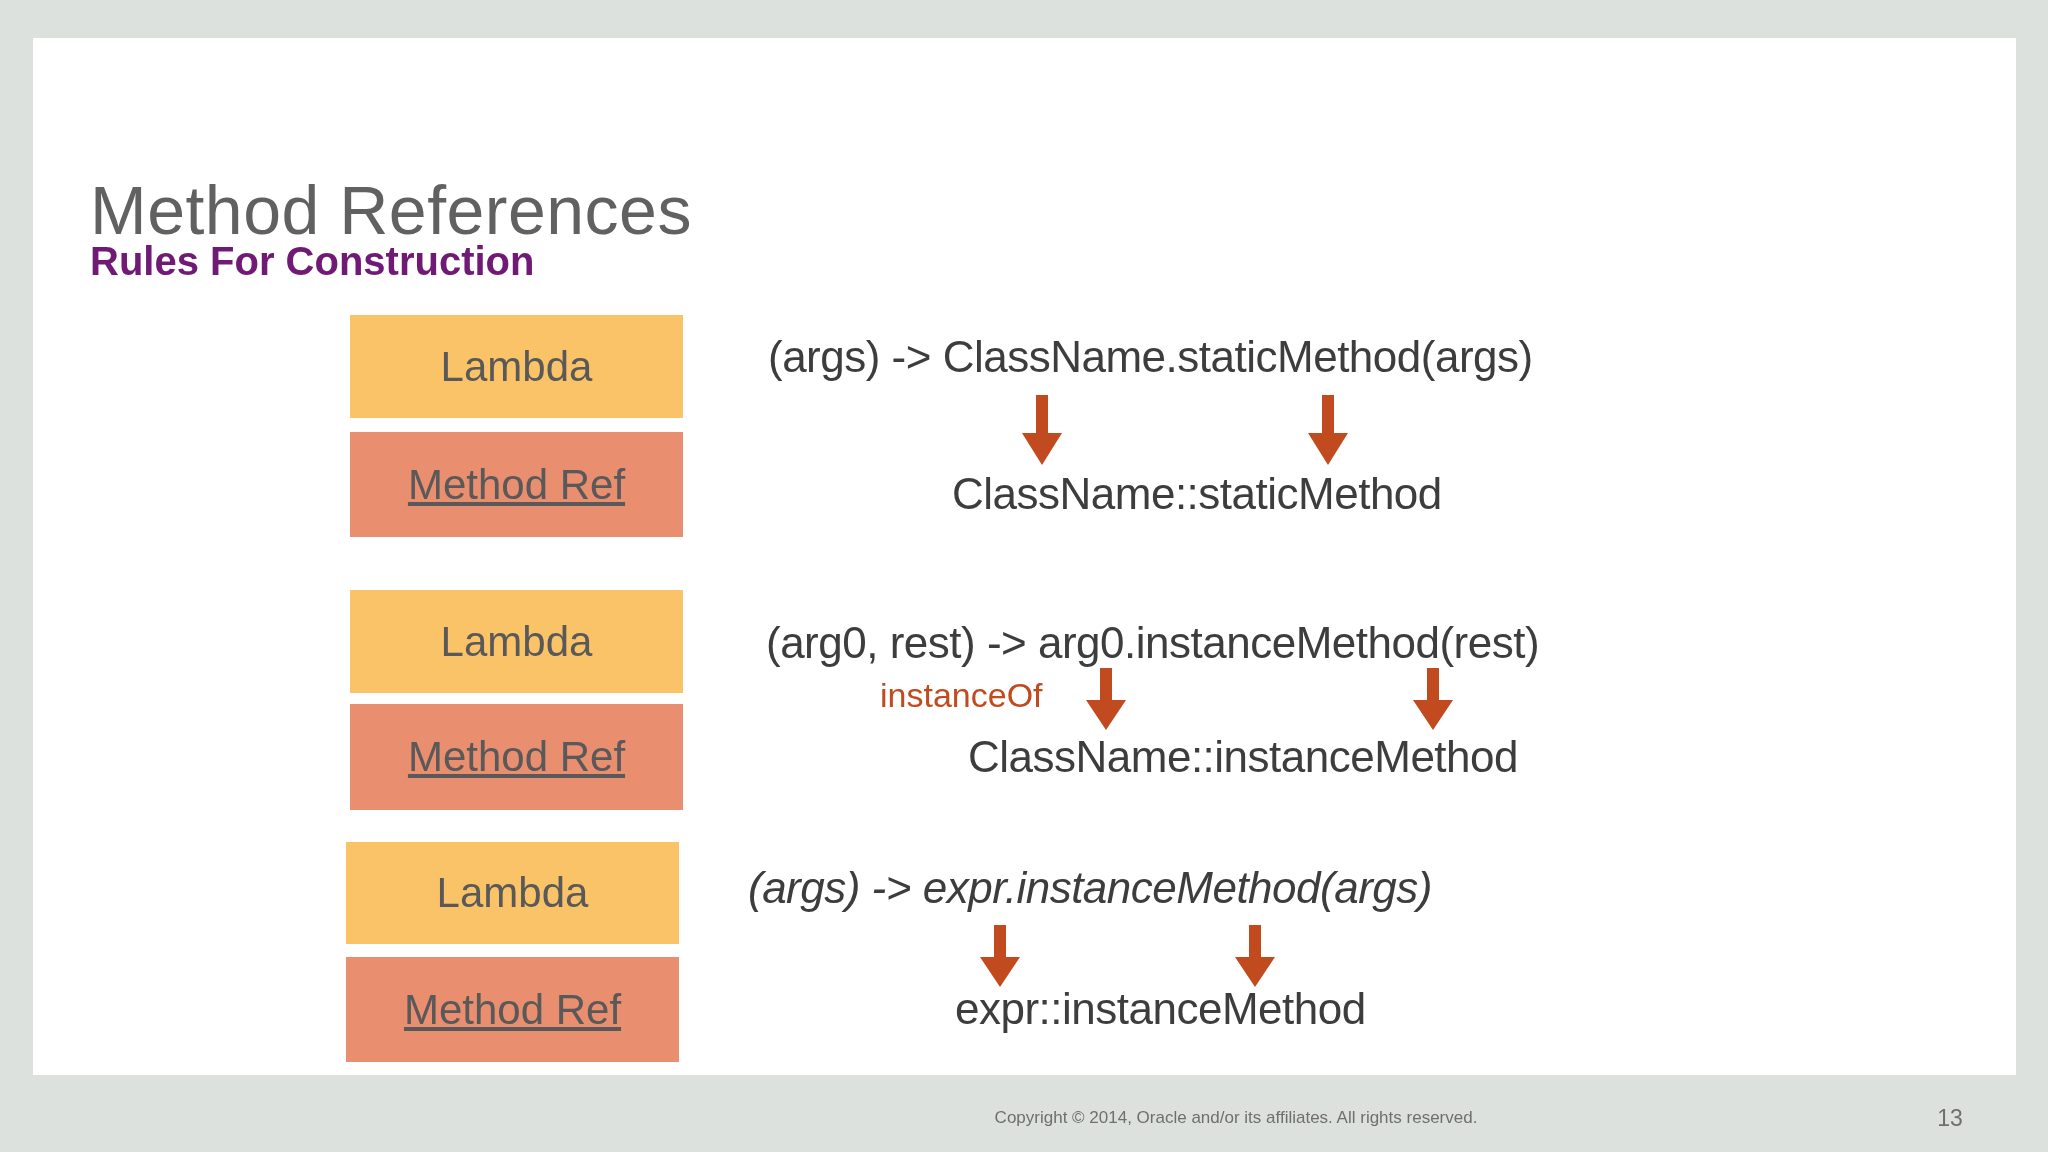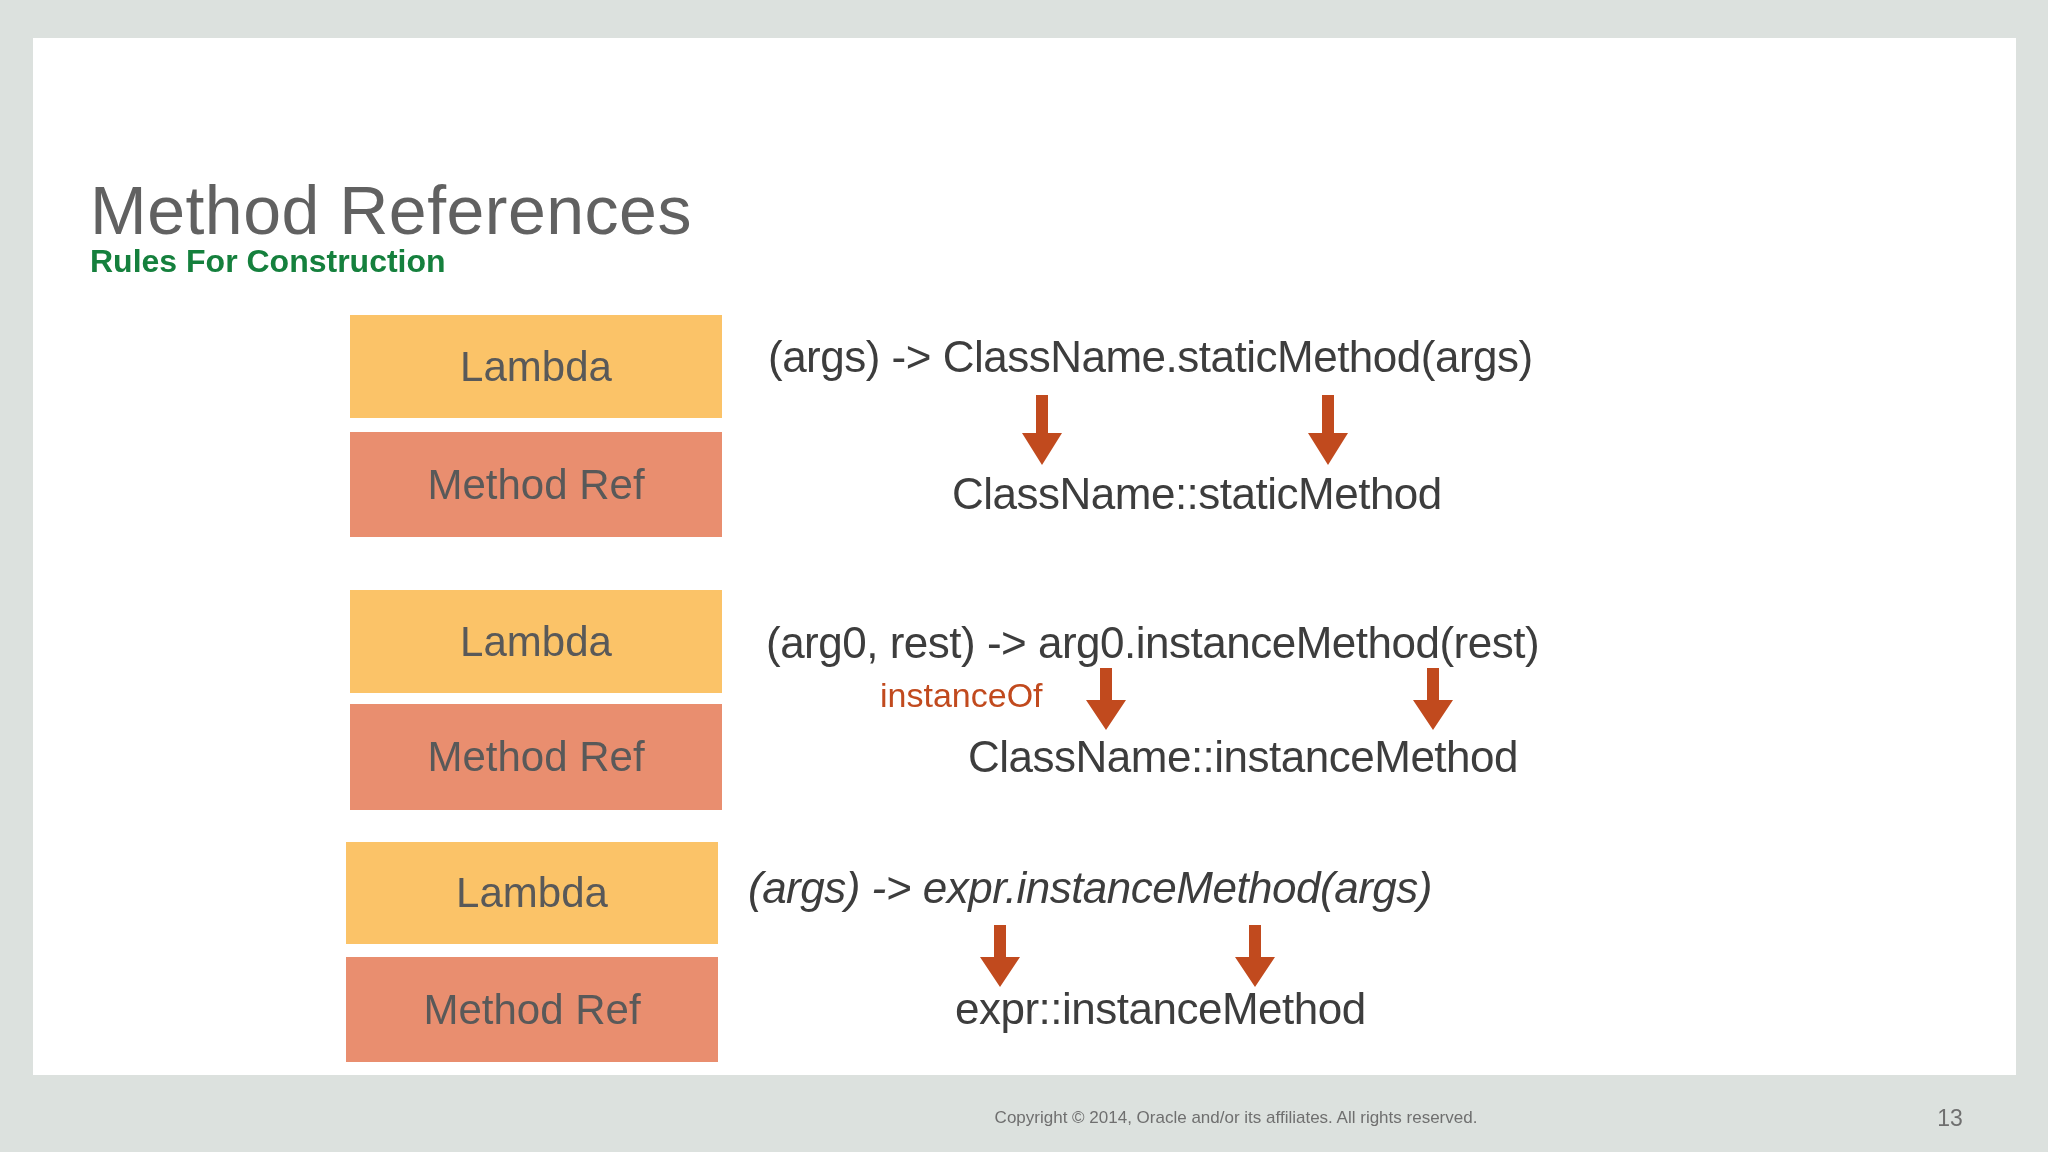--- a/index.html
+++ b/index.html
@@ -23,32 +23,32 @@
   .title {
     left: 90px; top: 138px;
     font-size: 68px; line-height: 80px;
     font-weight: 400; color: #616161;
     letter-spacing: 0.5px;
     white-space: nowrap;
     margin-top: 32px;
   }
   .subtitle {
     left: 90px; top: 236px;
-    font-size: 32px; line-height: 50px;
-    font-weight: 700; color: #15803d;
+    font-size: 40px; line-height: 50px;
+    font-weight: 700; color: #701a75;
     white-space: nowrap;
   }
   .box {
-    width: 372px;
+    width: 333px;
     display: flex; align-items: center; justify-content: center;
     font-size: 42px; color: #595959;
     white-space: nowrap;
   }
   .box.lambda { background: #fbc368; }
-  .box.methodref { background: #e98e6f; }
+  .box.methodref { background: #e98e6f; text-decoration: underline; }
   .code {
     font-size: 44px; line-height: 54px;
     color: #3d3d3d; letter-spacing: -0.5px;
     white-space: nowrap;
   }
   .annotation {
     font-size: 34px; line-height: 40px;
     color: #c14a1e;
     white-space: nowrap;
   }

